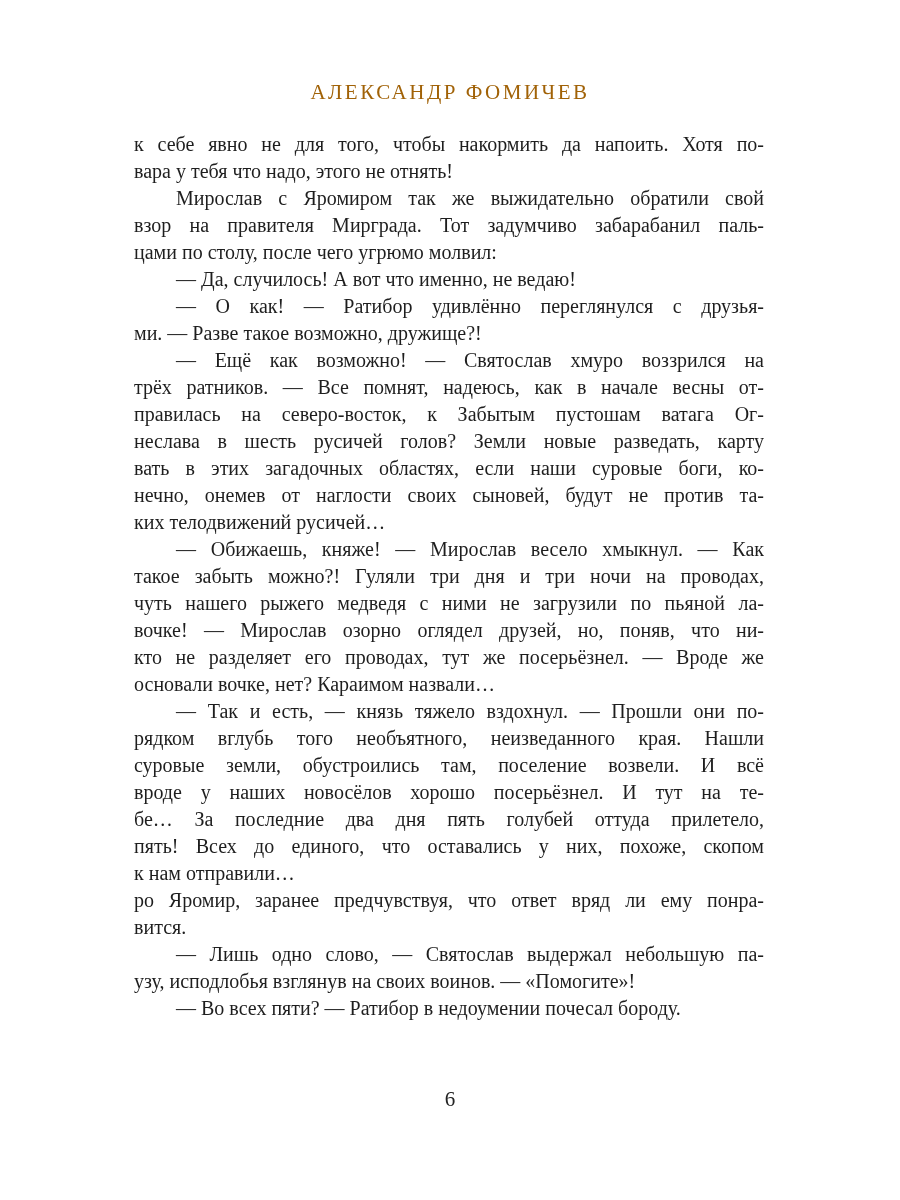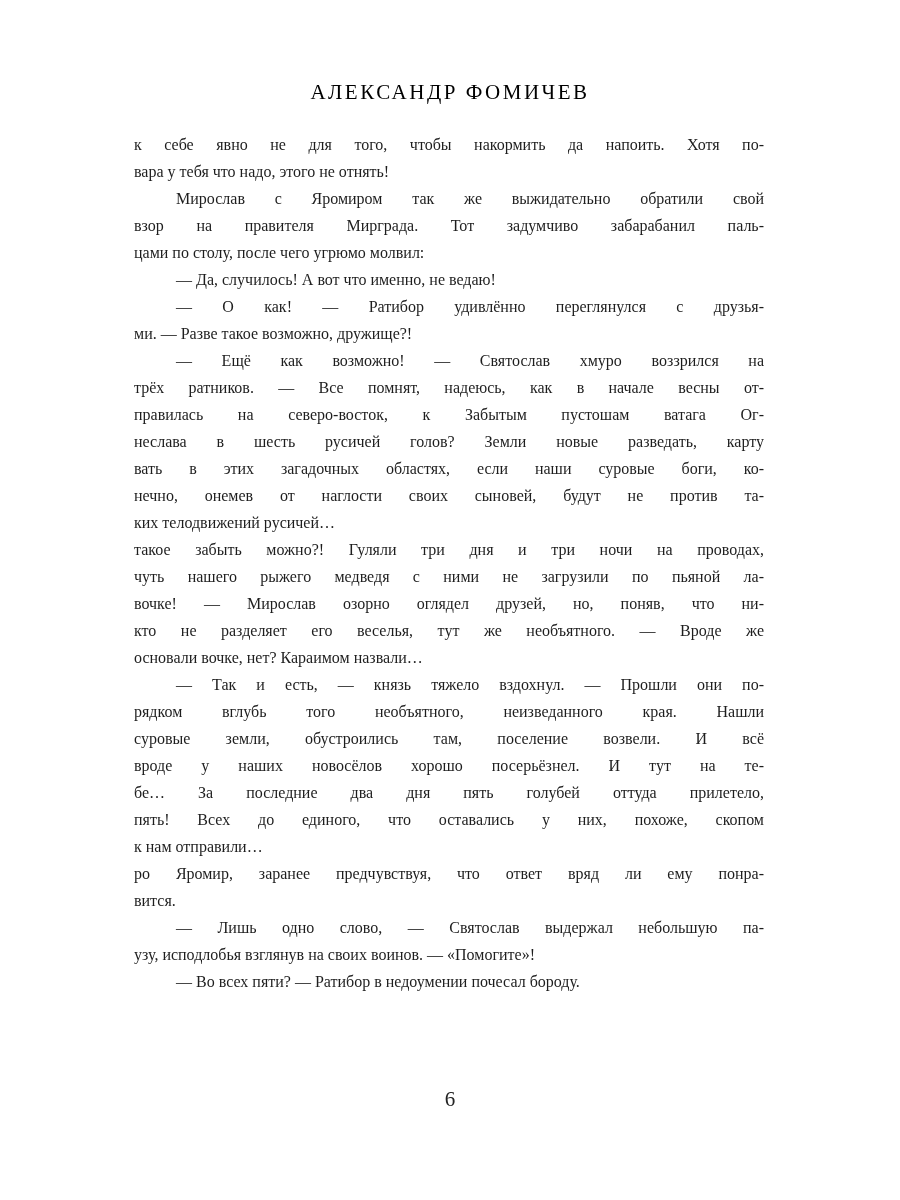--- a/index.html
+++ b/index.html
@@ -17,29 +17,29 @@
     background: #ffffff;
   }
   .running-header {
     position: absolute;
     top: 80px;
     left: 0;
     right: 0;
     text-align: center;
     font-size: 21px;
     letter-spacing: 2.5px;
-    color: #000000;
+    color: #a16207;
     font-weight: 400;
   }
   .text-block {
     position: absolute;
     left: 134px;
     top: 131px;
     width: 630px;
-    font-size: 16px;
+    font-size: 20px;
     line-height: 27px;
     color: #1e1e1e;
     font-family: Liberation Serif, serif;
   }
   .line {
     text-align: justify;
     text-align-last: justify;
     white-space: normal;
     height: 27px;
     overflow: visible;
@@ -75,24 +75,25 @@
       <div class="line indent para-end">— Да, случилось! А вот что именно, не ведаю!</div>
       <div class="line indent">— О как! — Ратибор удивлённо переглянулся с друзья-</div>
       <div class="line para-end">ми. — Разве такое возможно, дружище?!</div>
       <div class="line indent">— Ещё как возможно! — Святослав хмуро воззрился на</div>
       <div class="line">трёх ратников. — Все помнят, надеюсь, как в начале весны от-</div>
       <div class="line">правилась на северо-восток, к Забытым пустошам ватага Ог-</div>
       <div class="line">неслава в шесть русичей голов? Земли новые разведать, карту</div>
       <div class="line">вать в этих загадочных областях, если наши суровые боги, ко-</div>
       <div class="line">нечно, онемев от наглости своих сыновей, будут не против та-</div>
       <div class="line para-end">ких телодвижений русичей…</div>
+      <div class="line indent">— Обижаешь, княже! — Мирослав весело хмыкнул. — Как</div>
       <div class="line">такое забыть можно?! Гуляли три дня и три ночи на проводах,</div>
       <div class="line">чуть нашего рыжего медведя с ними не загрузили по пьяной ла-</div>
       <div class="line">вочке! — Мирослав озорно оглядел друзей, но, поняв, что ни-</div>
-      <div class="line">кто не разделяет его веселья, тут же необъятного. — Вроде же</div>
+      <div class="line">кто не разделяет его проводах, тут же посерьёзнел. — Вроде же</div>
       <div class="line para-end">основали вочке, нет? Караимом назвали…</div>
       <div class="line indent">— Так и есть, — князь тяжело вздохнул. — Прошли они по-</div>
       <div class="line">рядком вглубь того необъятного, неизведанного края. Нашли</div>
       <div class="line">суровые земли, обустроились там, поселение возвели. И всё</div>
       <div class="line">вроде у наших новосёлов хорошо посерьёзнел. И тут на те-</div>
       <div class="line">бе… За последние два дня пять голубей оттуда прилетело,</div>
       <div class="line">пять! Всех до единого, что оставались у них, похоже, скопом</div>
       <div class="line para-end">к нам отправили…</div>
       <div class="line">ро Яромир, заранее предчувствуя, что ответ вряд ли ему понра-</div>
       <div class="line para-end">вится.</div>

